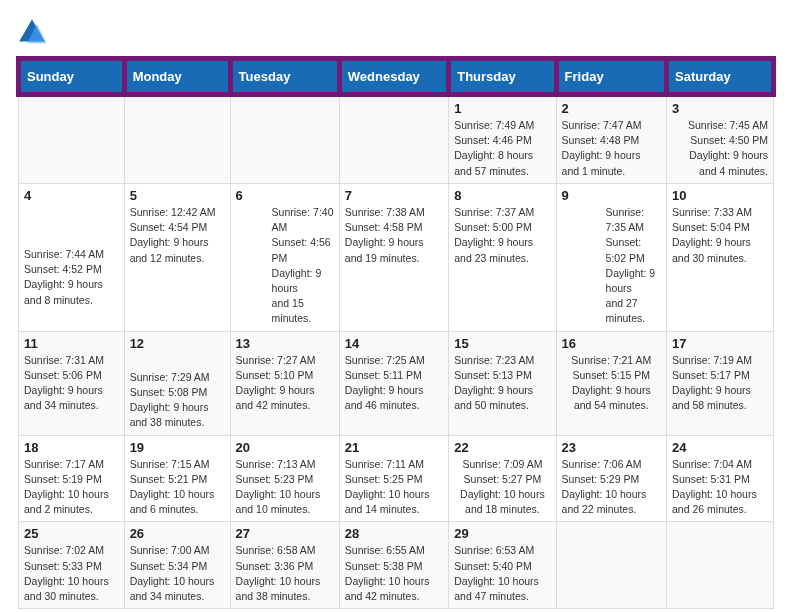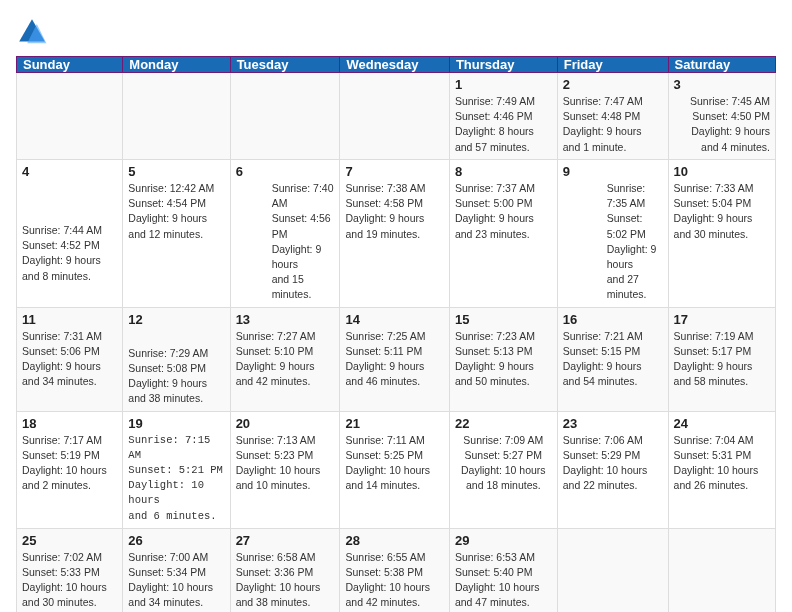--- a/index.html
+++ b/index.html
@@ -49,25 +49,25 @@
     table {
       width: 100%;
       border-collapse: collapse;
       font-size: 11px;
     }
     thead tr {
       background-color: #1a6bb5;
       color: #fff;
     }
     thead th {
-      padding: 0 6px;
+      padding: 8px 6px;
       text-align: left;
       font-size: 13px;
       font-weight: bold;
-      border: 1px solid #701a75;
+      border: 5px solid #701a75;
     }
     tbody tr {
       vertical-align: top;
     }
     tbody td {
       border: 1px solid #ddd;
       padding: 4px 5px;
       min-height: 70px;
       width: 113px;
     }
@@ -235,21 +235,21 @@
         </td>
         <td>
           <span class="day-number">15</span>
           <div class="day-info" style="white-space: pre-line;">Sunrise: 7:23 AM
 Sunset: 5:13 PM
 Daylight: 9 hours
 and 50 minutes.</div>
         </td>
         <td>
           <span class="day-number">16</span>
-          <div class="day-info" style="white-space: pre-line;">Sunrise: 7:21 AM
+          <div class="day-info" style="white-space: pre-line; text-align: center;">Sunrise: 7:21 AM
 Sunset: 5:15 PM
 Daylight: 9 hours
 and 54 minutes.</div>
         </td>
         <td>
           <span class="day-number">17</span>
           <div class="day-info" style="white-space: pre-line;">Sunrise: 7:19 AM
 Sunset: 5:17 PM
 Daylight: 9 hours
 and 58 minutes.</div>
@@ -258,21 +258,21 @@
       <tr>
         <td>
           <span class="day-number">18</span>
           <div class="day-info" style="white-space: pre-line;">Sunrise: 7:17 AM
 Sunset: 5:19 PM
 Daylight: 10 hours
 and 2 minutes.</div>
         </td>
         <td>
           <span class="day-number">19</span>
-          <div class="day-info" style="white-space: pre-line; font-family: Liberation Mono, monospace;">Sunrise: 7:15 AM
+          <div class="day-info" style="white-space: pre-line;">Sunrise: 7:15 AM
 Sunset: 5:21 PM
 Daylight: 10 hours
 and 6 minutes.</div>
         </td>
         <td>
           <span class="day-number">20</span>
           <div class="day-info" style="white-space: pre-line;">Sunrise: 7:13 AM
 Sunset: 5:23 PM
 Daylight: 10 hours
 and 10 minutes.</div>

